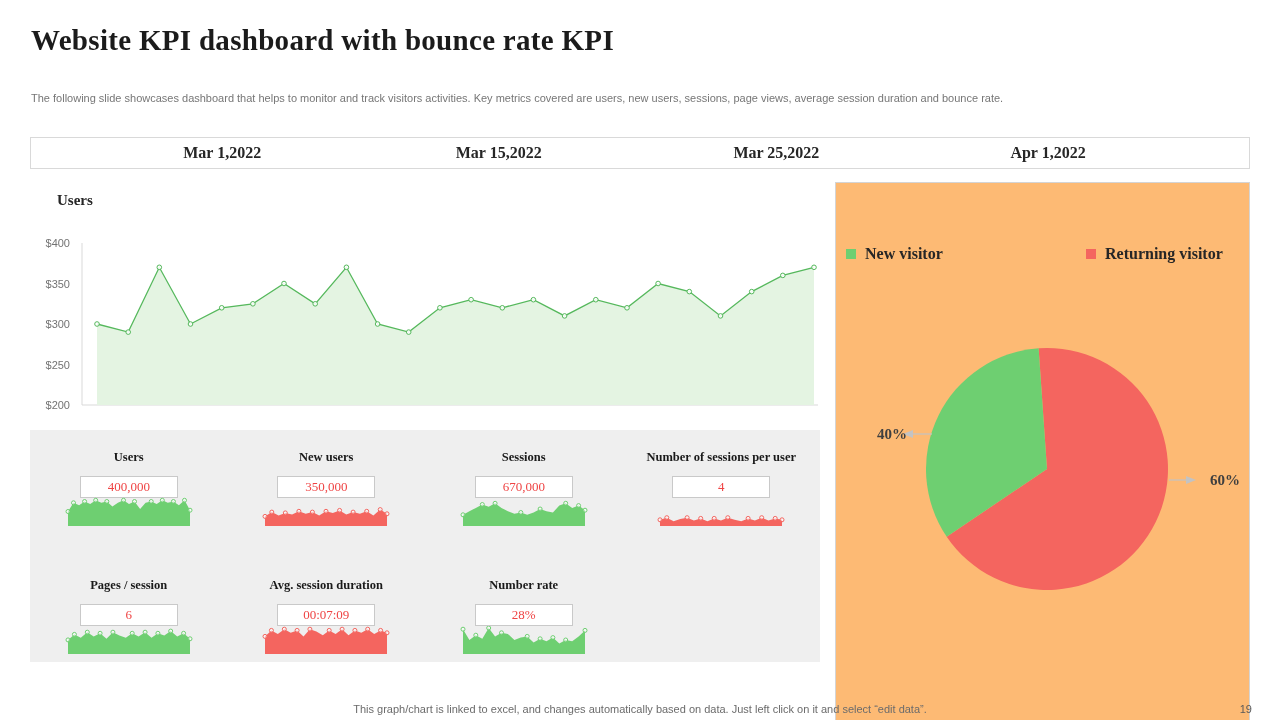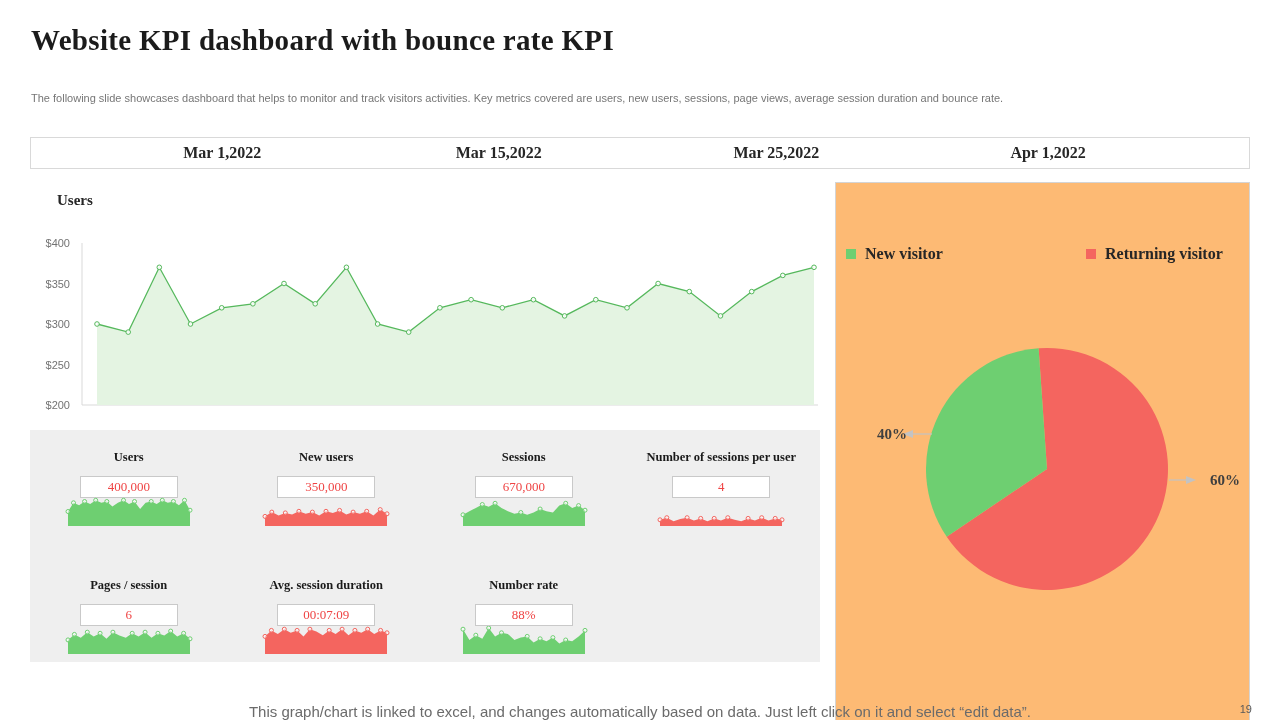--- a/index.html
+++ b/index.html
@@ -39,21 +39,21 @@
   .legend-item .sq{width:10px;height:10px;flex:0 0 auto;}
   .legend-item .lg-label{font-family:"Liberation Serif",serif;font-weight:bold;font-size:16px;color:#262626;white-space:nowrap;}
   .li-0{left:10px;}
   .li-1{left:250px;}
   #pie-svg{position:absolute;left:0;top:0;}
   .pie-label{position:absolute;width:56px;text-align:right;font-family:"Liberation Serif",serif;
     font-weight:bold;font-size:15px;color:#3f3f3f;}
   .pl-0{left:15px;top:243px;}
   .pl-1{left:348px;top:289px;}
 
-  .footer-note{position:absolute;left:0;right:0;top:703px;text-align:center;font-size:15px;color:#6b6b6b;}
+  .footer-note{position:absolute;left:0;right:0;top:703px;text-align:center;font-size:11px;color:#6b6b6b;}
   .page-num{position:absolute;right:28px;top:703px;font-size:11px;color:#595959;}
 </style>
 </head>
 <body>
 
 <div class="slide">
 
   <div class="slide-title">Website KPI dashboard with bounce rate KPI</div>
   <div class="slide-subtitle">The following slide showcases dashboard that helps to monitor and track visitors activities. Key metrics covered are users, new users, sessions, page views, average session duration and bounce rate.</div>
 
@@ -219,21 +219,21 @@
               <circle cx="80.1" cy="3.2" r="2" fill="#ffffff" fill-opacity="0.55" stroke="#F4655F" stroke-width="1"></circle>
               <circle cx="92.9" cy="4.4" r="2" fill="#ffffff" fill-opacity="0.55" stroke="#F4655F" stroke-width="1"></circle>
               <circle cx="105.7" cy="3.2" r="2" fill="#ffffff" fill-opacity="0.55" stroke="#F4655F" stroke-width="1"></circle>
               <circle cx="118.6" cy="4.4" r="2" fill="#ffffff" fill-opacity="0.55" stroke="#F4655F" stroke-width="1"></circle>
               <circle cx="125.0" cy="6.8" r="2" fill="#ffffff" fill-opacity="0.55" stroke="#F4655F" stroke-width="1"></circle>
             </svg>
           </div>
       </div>
       <div class="tile">
         <div class="tile-label">Number rate</div>
-        <div class="tile-value">88%</div>
+        <div class="tile-value">28%</div>
         <div class="spark-wrap">
             <svg width="128" height="30" viewBox="0 0 128 30">
               <path d="M3,28 L3.0,3.2 L9.4,14.0 L15.8,9.2 L22.3,12.8 L28.7,2.0 L35.1,10.4 L41.5,6.8 L47.9,8.0 L54.4,14.0 L60.8,11.6 L67.2,10.4 L73.6,16.4 L80.1,12.8 L86.5,15.2 L92.9,11.6 L99.3,17.6 L105.7,14.0 L112.2,15.2 L118.6,10.4 L125.0,4.4 L125,28 Z" fill="#6ECF71"></path>
               <circle cx="3.0" cy="3.2" r="2" fill="#ffffff" fill-opacity="0.55" stroke="#6ECF71" stroke-width="1"></circle>
               <circle cx="15.8" cy="9.2" r="2" fill="#ffffff" fill-opacity="0.55" stroke="#6ECF71" stroke-width="1"></circle>
               <circle cx="28.7" cy="2.0" r="2" fill="#ffffff" fill-opacity="0.55" stroke="#6ECF71" stroke-width="1"></circle>
               <circle cx="41.5" cy="6.8" r="2" fill="#ffffff" fill-opacity="0.55" stroke="#6ECF71" stroke-width="1"></circle>
               <circle cx="67.2" cy="10.4" r="2" fill="#ffffff" fill-opacity="0.55" stroke="#6ECF71" stroke-width="1"></circle>
               <circle cx="80.1" cy="12.8" r="2" fill="#ffffff" fill-opacity="0.55" stroke="#6ECF71" stroke-width="1"></circle>
               <circle cx="92.9" cy="11.6" r="2" fill="#ffffff" fill-opacity="0.55" stroke="#6ECF71" stroke-width="1"></circle>

